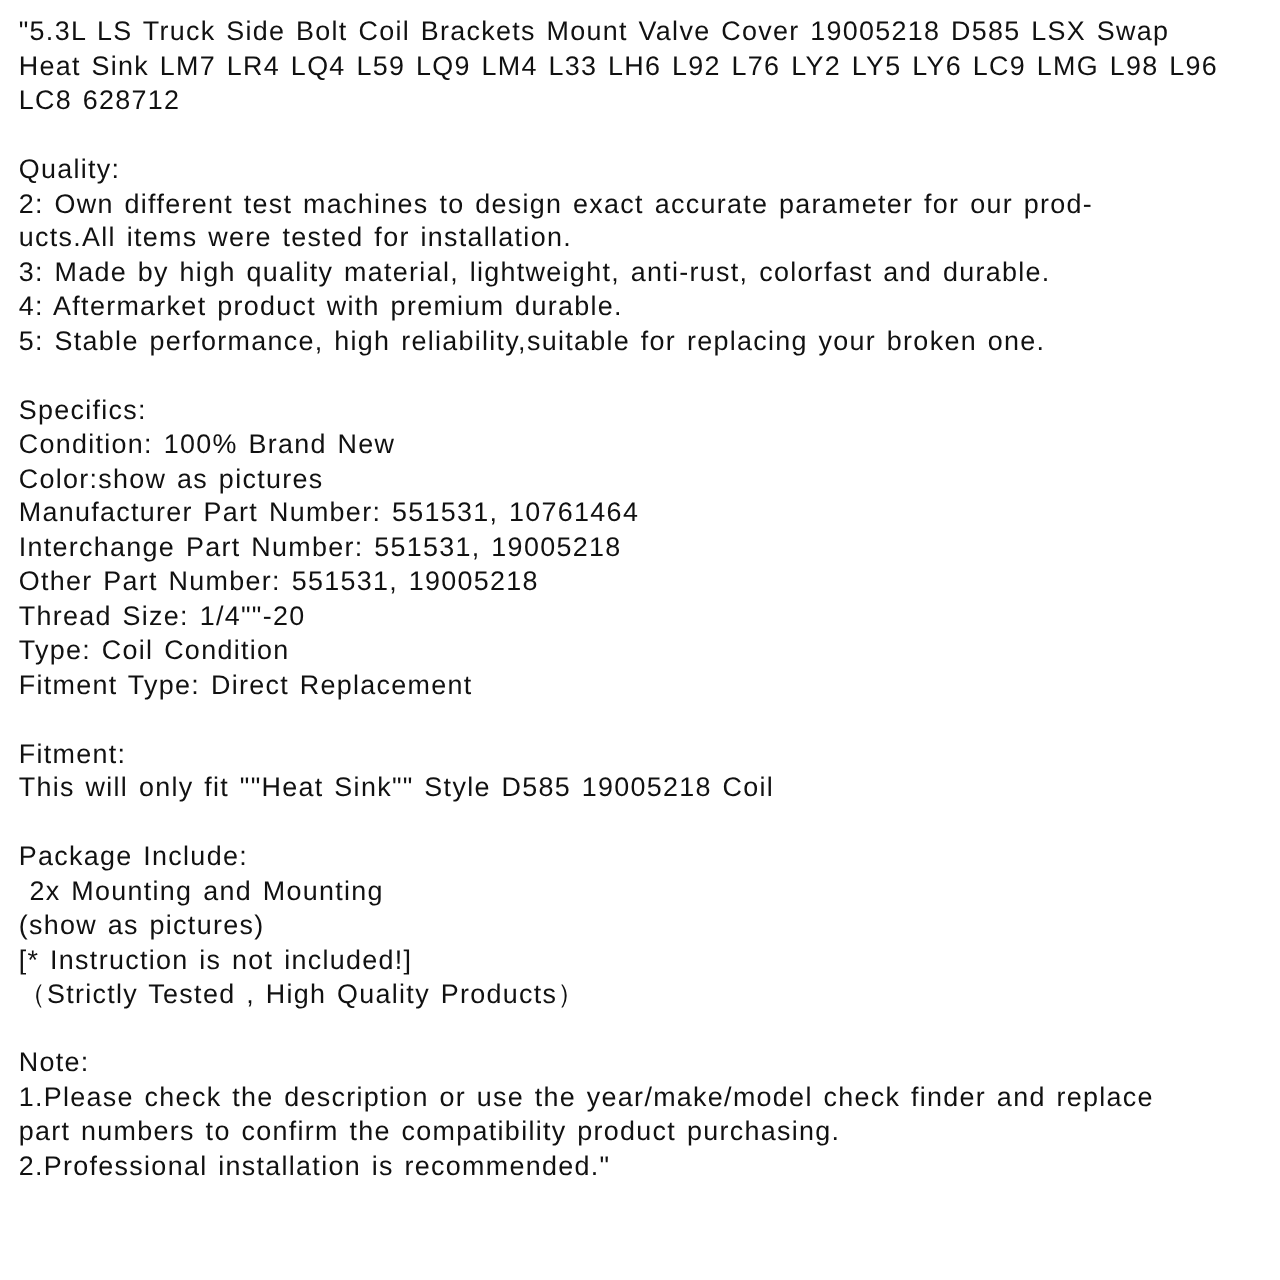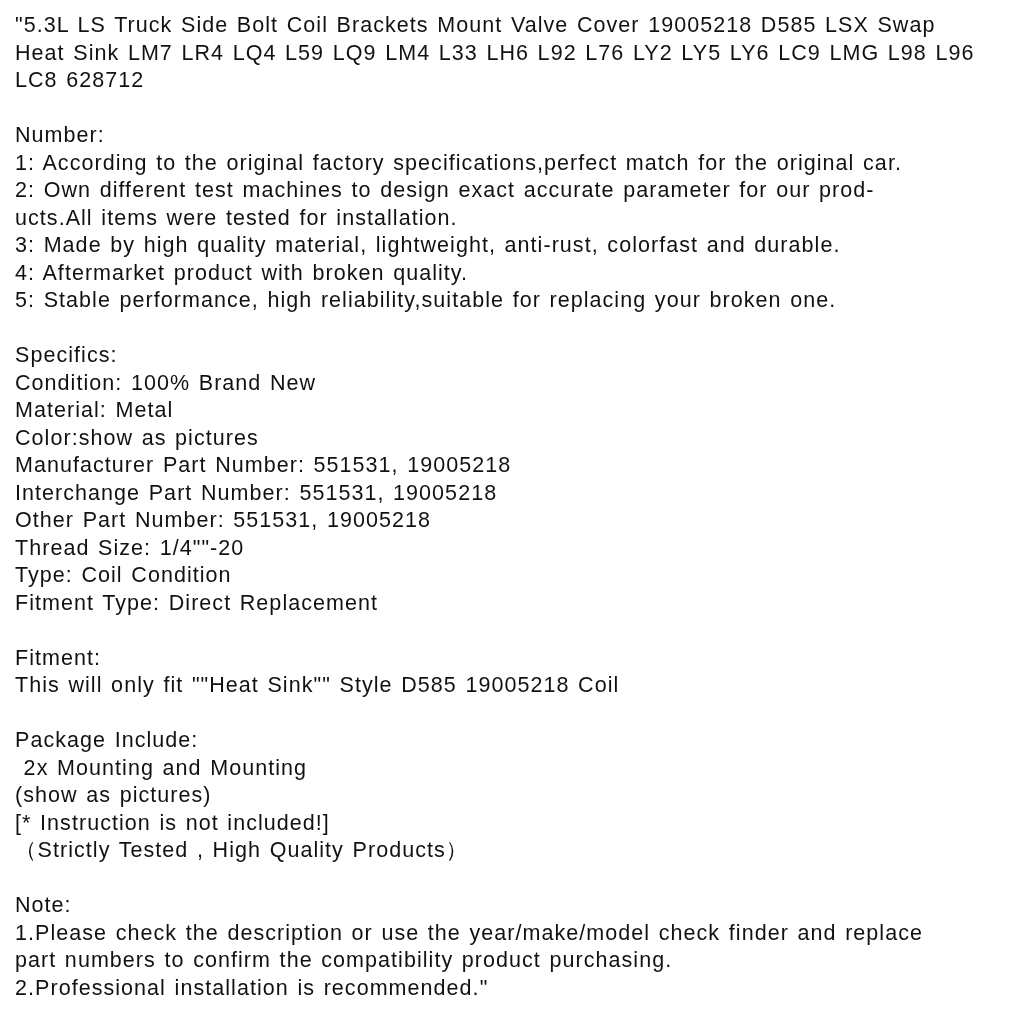--- a/index.html
+++ b/index.html
@@ -33,34 +33,32 @@
 </head>
 <body>
 
 <main class="doc" id="doc">
     <section>
       <div class="line">"5.3L LS Truck Side Bolt Coil Brackets Mount Valve Cover 19005218 D585 LSX Swap</div>
       <div class="line">Heat Sink LM7 LR4 LQ4 L59 LQ9 LM4 L33 LH6 L92 L76 LY2 LY5 LY6 LC9 LMG L98 L96</div>
       <div class="line">LC8 628712</div>
     </section>
     <section>
-      <div class="line">Number:</div>
-      <div class="line">1: According to the original factory specifications,perfect match for the original car.</div>
+      <div class="line">Quality:</div>
       <div class="line">2: Own different test machines to design exact accurate parameter for our prod-</div>
       <div class="line">ucts.All items were tested for installation.</div>
       <div class="line">3: Made by high quality material, lightweight, anti-rust, colorfast and durable.</div>
-      <div class="line">4: Aftermarket product with broken quality.</div>
+      <div class="line">4: Aftermarket product with premium durable.</div>
       <div class="line">5: Stable performance, high reliability,suitable for replacing your broken one.</div>
     </section>
     <section>
       <div class="line">Specifics:</div>
       <div class="line">Condition: 100% Brand New</div>
-      <div class="line">Material: Metal</div>
       <div class="line">Color:show as pictures</div>
-      <div class="line">Manufacturer Part Number: 551531, 19005218</div>
+      <div class="line">Manufacturer Part Number: 551531, 10761464</div>
       <div class="line">Interchange Part Number: 551531, 19005218</div>
       <div class="line">Other Part Number: 551531, 19005218</div>
       <div class="line">Thread Size: 1/4""-20</div>
       <div class="line">Type: Coil Condition</div>
       <div class="line">Fitment Type: Direct Replacement</div>
     </section>
     <section>
       <div class="line">Fitment:</div>
       <div class="line">This will only fit ""Heat Sink"" Style D585 19005218 Coil</div>
     </section>

